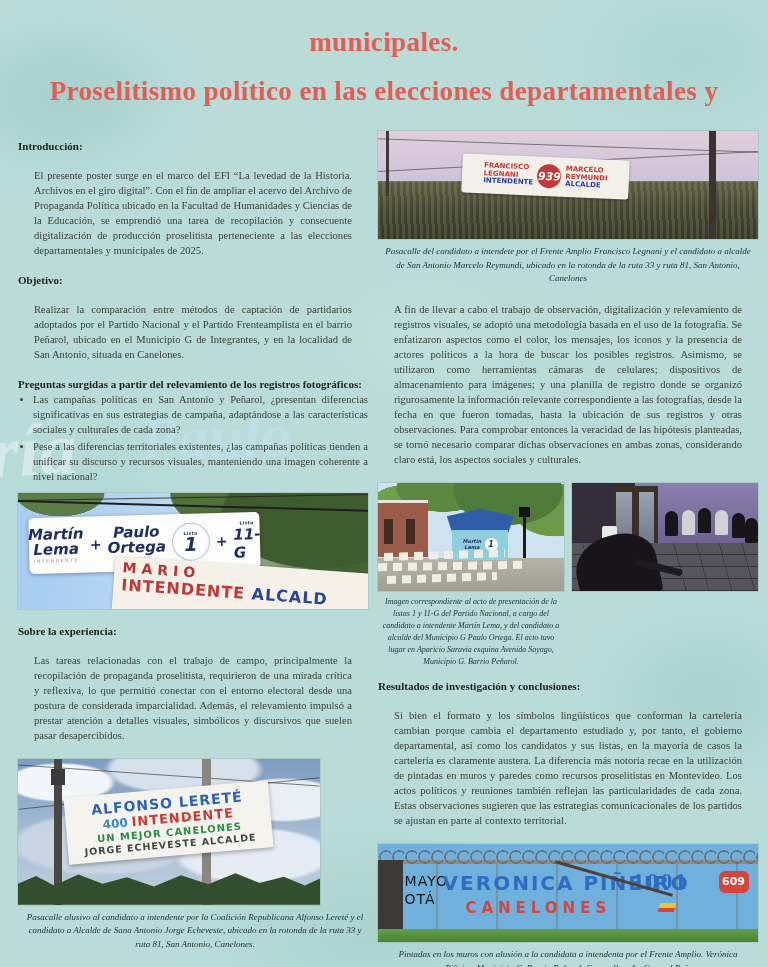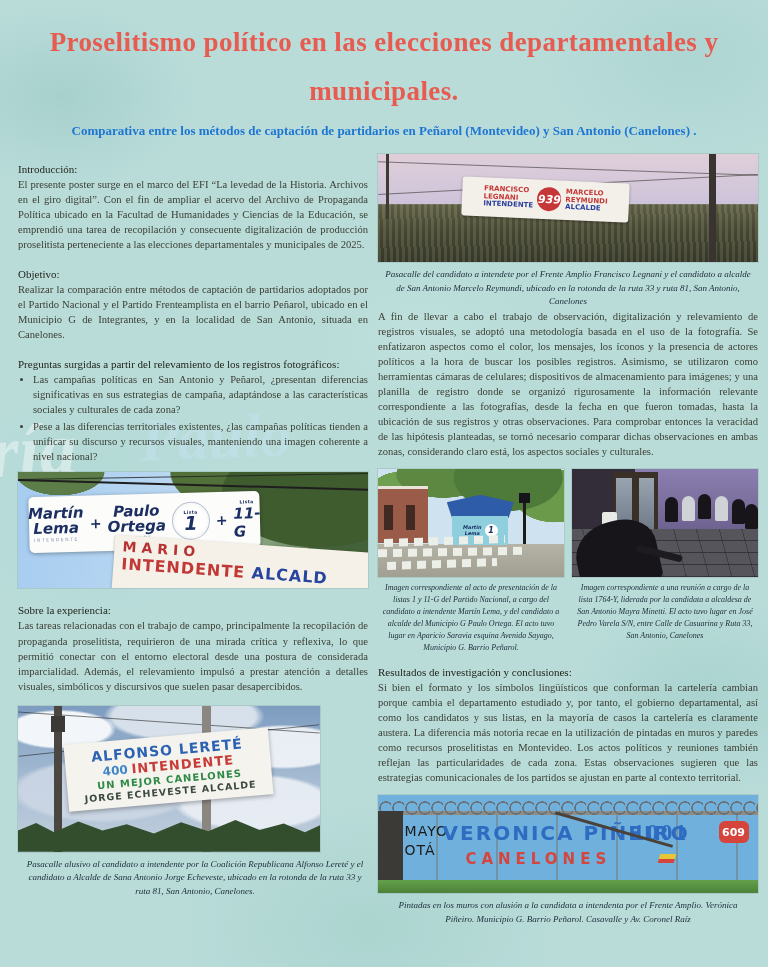--- a/index.html
+++ b/index.html
@@ -17,22 +17,22 @@
   .wm2{left:140px;top:402px;font-size:62px;color:rgba(195,225,238,.5);transform:rotate(-2deg);}
 
   .header{position:relative;z-index:1;text-align:center;padding-top:18px;}
   .title{color:#e85b51;font-size:27px;font-weight:bold;line-height:49px;letter-spacing:.4px;}
   .subtitle{color:#1e76d3;font-size:13px;font-weight:bold;margin-top:7px;}
 
   .cols{position:relative;z-index:1;display:flex;gap:10px;margin:12px 13px 0 18px;}
   .colL{width:350px;flex:none;}
   .colR{width:380px;flex:none;}
   .people{font-size:12.5px;font-weight:bold;color:#22251c;line-height:1.5;}
-  h3.sec{font-size:11px;font-weight:normal;color:#22251c;margin:12px 0 2px;}
-  p.body{margin:0;font-size:10.6px;line-height:1.42;text-align:justify;}
+  h3.sec{font-size:11px;font-weight:bold;color:#22251c;margin:12px 0 2px;}
+  p.body{margin:16px;font-size:10.6px;line-height:1.42;text-align:justify;}
   ul.qs{margin:2px 0 0;padding-left:15px;}
   ul.qs li{font-size:10.6px;line-height:1.42;text-align:justify;margin-bottom:2px;}
   .caption{font-style:italic;text-align:center;font-size:9px;color:#1c2b38;line-height:1.5;margin:6px 6px 0;}
   .caption.small{font-size:8px;margin:5px 2px 0;}
 
   .photo{position:relative;overflow:hidden;box-shadow:0 0 0 1px rgba(0,0,0,.08);}
 
   
   .photo-lema{margin-top:8px;height:116px;background:linear-gradient(100deg,#a6ccf0 0%,#bcd9f2 48%,#9db896 62%,#6f8c66 78%,#5d7a55 100%);}
   .lema-foliage{position:absolute;inset:0;background:
@@ -165,24 +165,23 @@
 </head>
 <body>
 
 <div class="poster">
   <div class="texture"></div>
   <div class="wm wm1">ría</div>
   <div class="wm wm2">Paulo</div>
 
   <div class="header">
     <div class="title">
+      <div>municipales.</div>
       <div>Proselitismo político en las elecciones departamentales y</div>
-      <div>municipales.</div>
     </div>
-    <div class="subtitle">Comparativa entre los métodos de captación de partidarios en Peñarol (Montevideo) y San Antonio (Canelones) .</div>
   </div>
 
   <div class="cols">
 
     <div class="colL">
 
       <h3 class="sec">Introducción:</h3>
       <p class="body">El presente poster surge en el marco del EFI “La levedad de la Historia. Archivos en el giro digital”. Con el fin de ampliar el acervo del Archivo de Propaganda Política ubicado en la Facultad de Humanidades y Ciencias de la Educación, se emprendió una tarea de recopilación y consecuente digitalización de producción proselitista perteneciente a las elecciones departamentales y municipales de 2025.</p>
 
       <h3 class="sec" style="margin-top:16px;">Objetivo:</h3>
@@ -308,21 +307,20 @@
             <div class="fig" style="left:50%;top:26%;"></div>
             <div class="fig light" style="left:59%;top:25%;"></div>
             <div class="fig" style="left:68%;top:23%;"></div>
             <div class="fig light" style="left:77%;top:25%;"></div>
             <div class="fig" style="left:86%;top:28%;"></div>
             <div class="fig" style="left:93%;top:33%;"></div>
             <div class="reu-chair"></div>
             <div class="reu-front"></div>
             <div class="reu-leg"></div>
           </div>
-          <div class="caption small">Imagen correspondiente a una reunión a cargo de la lista 1764-Y, liderada por la candidata a alcaldesa de San Antonio Mayra Minetti. El acto tuvo lugar en José Pedro Varela S/N, entre Calle de Casuarina y Ruta 33, San Antonio, Canelones</div>
         </figure>
       </div>
 
       <h3 class="sec" style="margin-top:12px;">Resultados de investigación y conclusiones:</h3>
       <p class="body">Si bien el formato y los símbolos lingüísticos que conforman la cartelería cambian porque cambia el departamento estudiado y, por tanto, el gobierno departamental, así como los candidatos y sus listas, en la mayoría de casos la cartelería es claramente austera. La diferencia más notoria recae en la utilización de pintadas en muros y paredes como recursos proselitistas en Montevideo. Los actos políticos y reuniones también reflejan las particularidades de cada zona. Estas observaciones sugieren que las estrategias comunicacionales de los partidos se ajustan en parte al contexto territorial.</p>
 
       <div class="photo photo-mural">
         <div class="mur-wall"></div>
         <div class="mur-wire"></div>
         <div class="mur-dark"></div>

